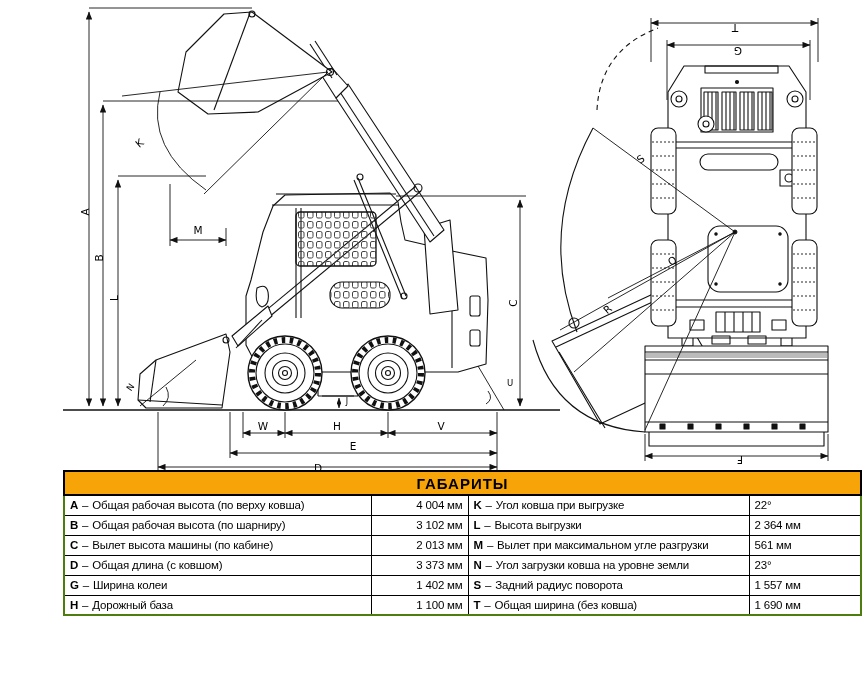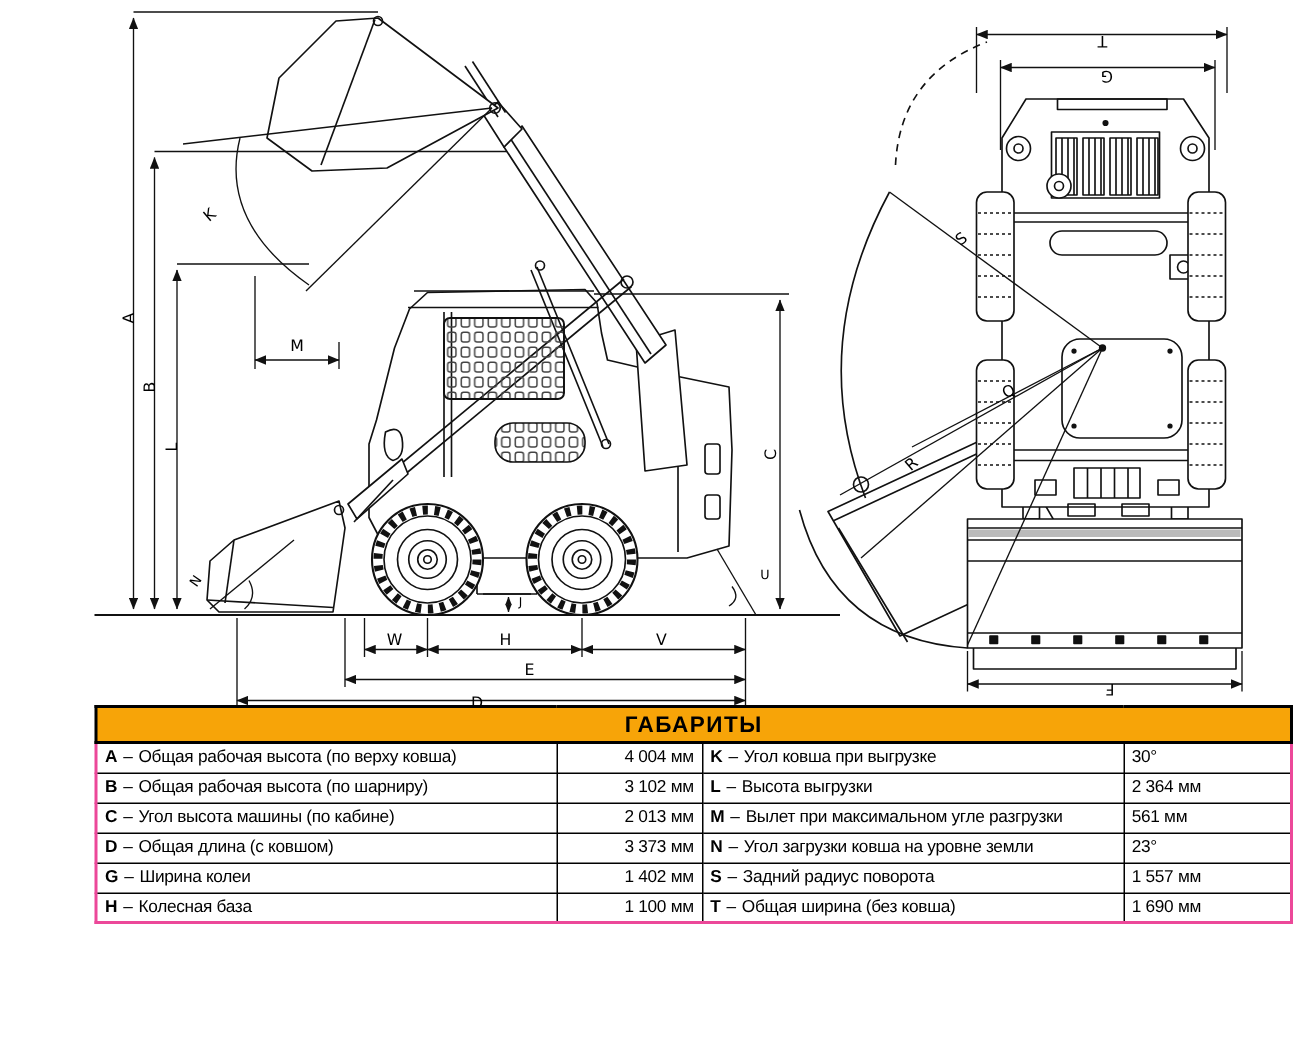--- a/index.html
+++ b/index.html
@@ -9,21 +9,21 @@
     font-family:"Liberation Sans", sans-serif; overflow:hidden;
   }
   svg.diagram { position:absolute; left:0; top:0; }
   svg text {
     font-family:"DejaVu Sans", sans-serif;
     fill:#000;
   }
   table.dims {
     position:absolute; left:63px; top:470px; width:797px;
     border-collapse:collapse; table-layout:fixed;
-    border:2px solid #ec4899;
+    border:2px solid #4d7c0f;
   }
   table.dims th {
     background:#F7A408; border:2px solid #000;
     font-size:15px; font-weight:bold; letter-spacing:1px;
     height:24px; color:#000; text-align:center; padding:1px 0;
   }
   table.dims td {
     border:1px solid #000; font-size:11.5px; height:20px;
     padding:0 5px; letter-spacing:-0.2px; white-space:nowrap;
     overflow:hidden; color:#000; vertical-align:middle;
@@ -343,47 +343,47 @@
     <thead>
       <tr>
         <th colspan="4">ГАБАРИТЫ</th>
       </tr>
     </thead>
     <tbody>
       <tr>
         <td><span class="key">A</span><span class="dash">–</span><span>Общая рабочая высота (по верху ковша)</span></td>
         <td class="val-r">4 004 мм</td>
         <td><span class="key">K</span><span class="dash">–</span><span>Угол ковша при выгрузке</span></td>
-        <td class="val-l">30°</td>
+        <td class="val-l">22°</td>
       </tr>
       <tr>
         <td><span class="key">B</span><span class="dash">–</span><span>Общая рабочая высота (по шарниру)</span></td>
         <td class="val-r">3 102 мм</td>
         <td><span class="key">L</span><span class="dash">–</span><span>Высота выгрузки</span></td>
         <td class="val-l">2 364 мм</td>
       </tr>
       <tr>
-        <td><span class="key">C</span><span class="dash">–</span><span>Угол высота машины (по кабине)</span></td>
+        <td><span class="key">C</span><span class="dash">–</span><span>Вылет высота машины (по кабине)</span></td>
         <td class="val-r">2 013 мм</td>
         <td><span class="key">M</span><span class="dash">–</span><span>Вылет при максимальном угле разгрузки</span></td>
         <td class="val-l">561 мм</td>
       </tr>
       <tr>
         <td><span class="key">D</span><span class="dash">–</span><span>Общая длина (с ковшом)</span></td>
         <td class="val-r">3 373 мм</td>
         <td><span class="key">N</span><span class="dash">–</span><span>Угол загрузки ковша на уровне земли</span></td>
         <td class="val-l">23°</td>
       </tr>
       <tr>
         <td><span class="key">G</span><span class="dash">–</span><span>Ширина колеи</span></td>
         <td class="val-r">1 402 мм</td>
         <td><span class="key">S</span><span class="dash">–</span><span>Задний радиус поворота</span></td>
         <td class="val-l">1 557 мм</td>
       </tr>
       <tr>
-        <td><span class="key">H</span><span class="dash">–</span><span>Колесная база</span></td>
+        <td><span class="key">H</span><span class="dash">–</span><span>Дорожный база</span></td>
         <td class="val-r">1 100 мм</td>
         <td><span class="key">T</span><span class="dash">–</span><span>Общая ширина (без ковша)</span></td>
         <td class="val-l">1 690 мм</td>
       </tr>
     </tbody>
   </table>
 </div>
 
 </body></html>

